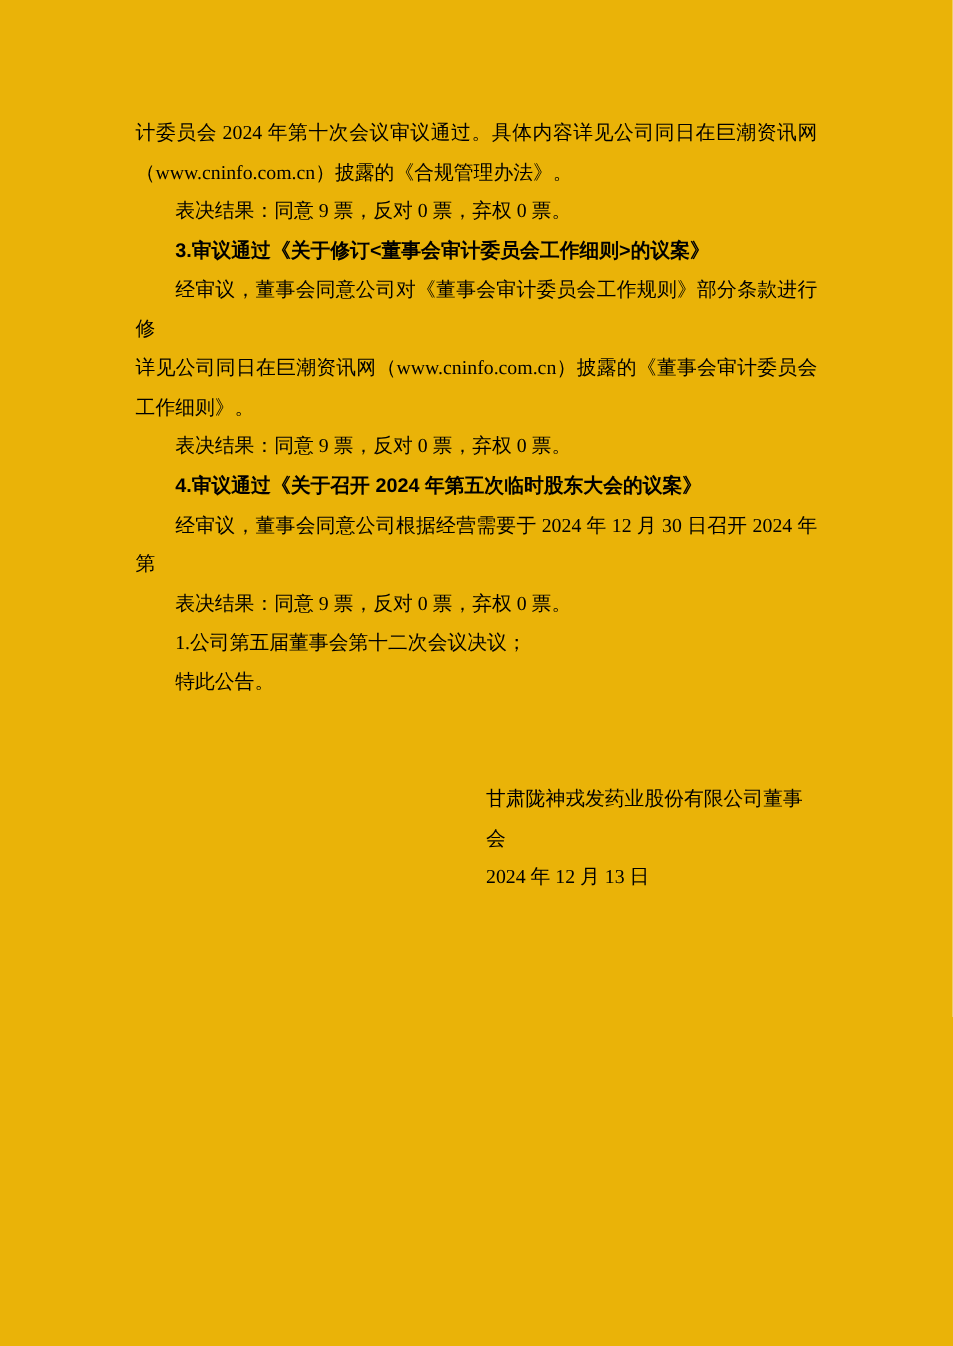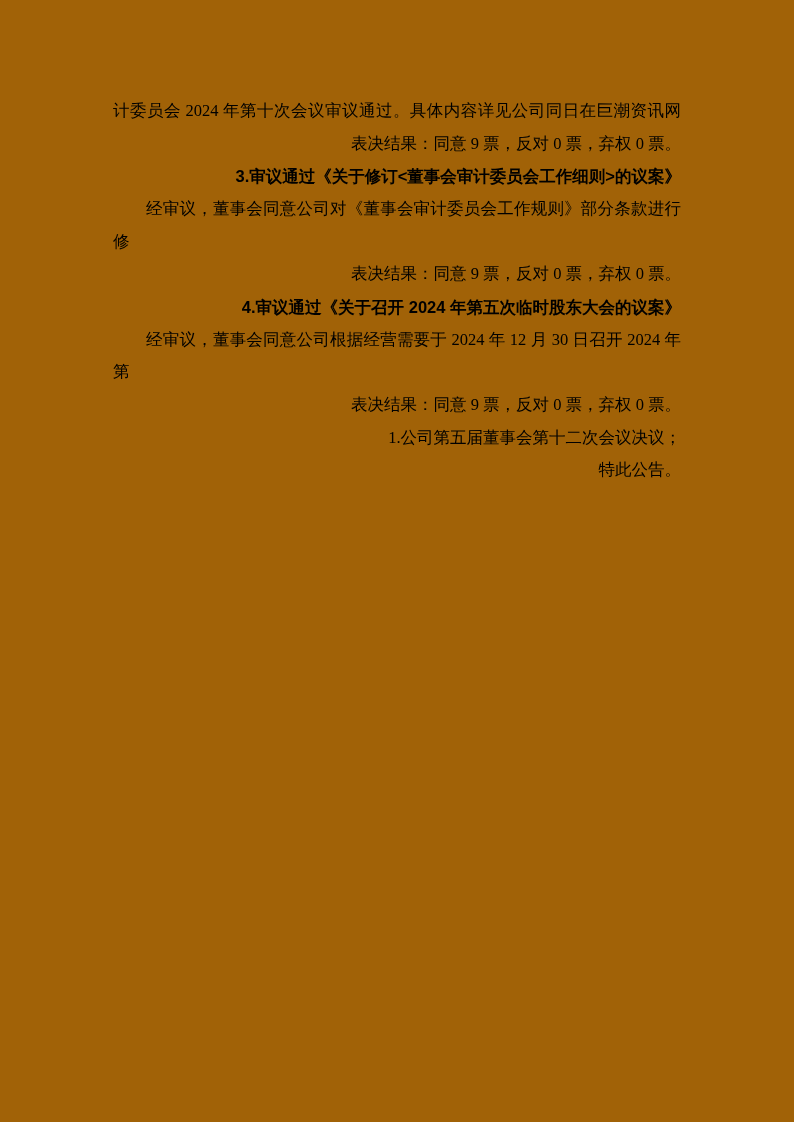--- a/index.html
+++ b/index.html
@@ -5,35 +5,34 @@
   html, body {
     margin: 0;
     padding: 0;
     background: #ffffff;
   }
   .page {
     position: relative;
     box-sizing: border-box;
     width: 794px;
     height: 1122px;
-    background: #a16207;
+    background: #eab308;
     padding: 95px 113px 0 113px;
     font-family: "Liberation Serif", "DejaVu Serif", serif;
     font-size: 16.5px;
     line-height: 32.65px;
     color: #000000;
     overflow: hidden;
   }
   .line {
     white-space: pre-wrap;
     text-align: left;
   }
   .indent {
     text-indent: 2em;
-    text-align: right;
   }
   .fill {
     text-align: justify;
     text-align-last: justify;
   }
   .bold {
     font-family: Liberation Sans, sans-serif;
     font-weight: 700;
   }
   .spacer-2lines {
@@ -45,35 +44,42 @@
     margin-right: 0;
     text-align: center;
   }
 </style>
 </head>
 <body>
 
 <div class="page">
 
   <div class="line fill">计委员会 2024 年第十次会议审议通过。具体内容详见公司同日在巨潮资讯网</div>
+  <div class="line">（www.cninfo.com.cn）披露的《合规管理办法》。</div>
 
   <div class="line indent">表决结果：同意 9 票，反对 0 票，弃权 0 票。</div>
 
   <div class="line indent bold">3.审议通过《关于修订&lt;董事会审计委员会工作细则&gt;的议案》</div>
 
   <div class="line indent fill">经审议，董事会同意公司对《董事会审计委员会工作规则》部分条款进行修</div>
+  <div class="line fill">详见公司同日在巨潮资讯网（www.cninfo.com.cn）披露的《董事会审计委员会</div>
+  <div class="line">工作细则》。</div>
 
   <div class="line indent">表决结果：同意 9 票，反对 0 票，弃权 0 票。</div>
 
   <div class="line indent bold">4.审议通过《关于召开 2024 年第五次临时股东大会的议案》</div>
 
   <div class="line indent fill">经审议，董事会同意公司根据经营需要于 2024 年 12 月 30 日召开 2024 年第</div>
 
   <div class="line indent">表决结果：同意 9 票，反对 0 票，弃权 0 票。</div>
 
 
   <div class="line indent">1.公司第五届董事会第十二次会议决议；</div>
   <div class="line indent">特此公告。</div>
 
   <div class="spacer-2lines"></div>
 
+  <div class="signature-block">
+    <div class="line">甘肃陇神戎发药业股份有限公司董事会</div>
+    <div class="line">2024 年 12 月 13 日</div>
+  </div>
 
 </div>
 
 </body></html>

